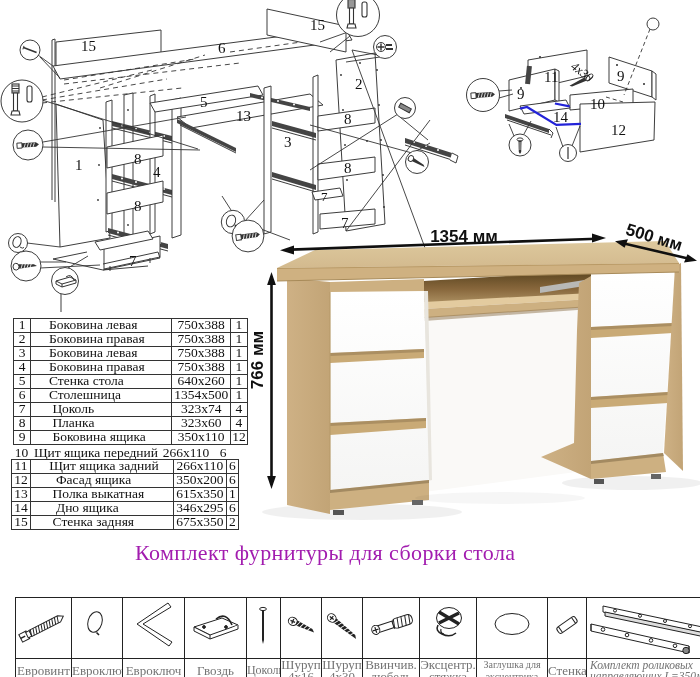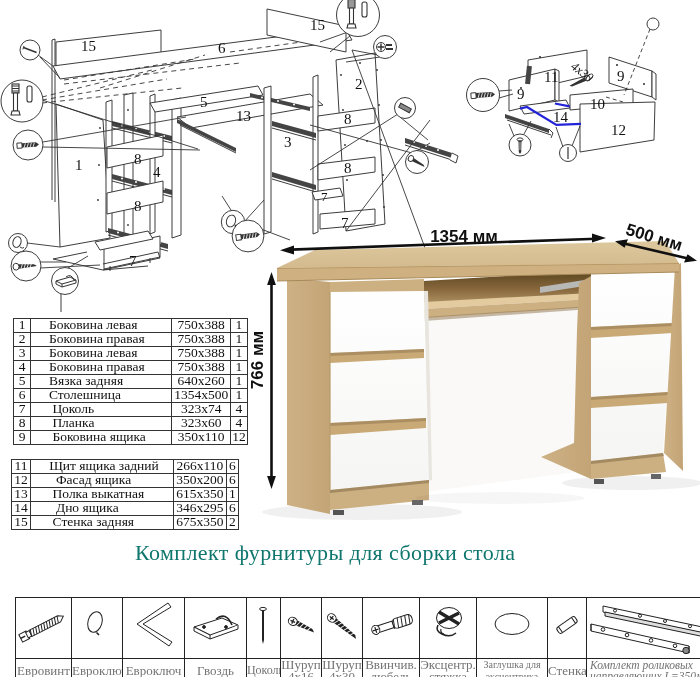--- a/index.html
+++ b/index.html
@@ -7,21 +7,21 @@
 #stage{position:absolute;left:0;top:0;width:700px;height:677px;}
 svg text{font-family:"Liberation Serif",serif;fill:#111;}
 .dim{font-family:"Liberation Sans",sans-serif;font-weight:bold;font-size:17px;fill:#101010;}
 table{border-collapse:collapse;}
 .ptab{position:absolute;font-size:13.5px;color:#111;}
 .ptab td{border:1.3px solid #333;padding:0;line-height:12.95px;height:12.95px;white-space:nowrap;}
 .ptab td.n{text-align:center;}
 .ptab td.nm{padding-left:18px;}
 .ptab td.sz{text-align:center;}
 #row10{position:absolute;left:13px;top:445px;width:228px;font-size:13.5px;color:#111;white-space:nowrap;}
-#htitle{position:absolute;left:135px;top:540px;font-size:22px;letter-spacing:0.4px;color:#0f766e;white-space:nowrap;}
+#htitle{position:absolute;left:135px;top:540px;font-size:22px;letter-spacing:0.4px;color:#a21caf;white-space:nowrap;}
 #hwtab{position:absolute;left:1px;top:597px;table-layout:fixed;width:697px;color:#737373;margin-left:14px;}
 #hwtab td{border:1.4px solid #222;text-align:center;vertical-align:middle;padding:0;overflow:hidden;}
 #hwtab .ico td{height:57px;}
 #hwtab .nm td{height:23px;font-size:13px;line-height:11.5px;white-space:nowrap;}
 #hwtab .nm td:last-child{font-size:11.5px;line-height:11px;font-style:italic;}
 #hwtab .qty td{height:19px;font-size:19px;}
 </style>
 </head>
 <body>
 <div id="stage">
@@ -549,21 +549,21 @@
           <td class="n">1</td>
         </tr>
 <tr>
           <td class="n">4</td>
           <td class="nm">Боковина правая</td>
           <td class="sz">750х388</td>
           <td class="n">1</td>
         </tr>
 <tr>
           <td class="n">5</td>
-          <td class="nm">Вязка задняя</td>
+          <td class="nm">Стенка стола</td>
           <td class="sz">640х260</td>
           <td class="n">1</td>
         </tr>
 <tr>
           <td class="n">6</td>
           <td class="nm">Столешница</td>
           <td class="sz">1354х500</td>
           <td class="n">1</td>
         </tr>
 <tr>
@@ -580,20 +580,21 @@
         </tr>
 <tr>
           <td class="n">9</td>
           <td class="nm">&nbsp;Боковина ящика</td>
           <td class="sz">350х110</td>
           <td class="n">12</td>
         </tr>
 </tbody>
     </table>
 
+<div id="row10"><span style="display:inline-block;width:17px;text-align:center">10</span><span style="display:inline-block;width:128px;padding-left:4px">Щит ящика передний</span><span style="display:inline-block;width:48px;text-align:center">266х110</span><span style="display:inline-block;width:26px;text-align:center">6</span></div>
 
 <table class="ptab" style="left:11px;top:459px;">
 <tbody>
         <tr>
           <td class="n" style="width:18.2px">11</td>
           <td class="nm" style="width:124px">Щит ящика задний</td>
           <td class="sz" style="width:51.6px">266х110</td>
           <td class="n" style="width:11px">6</td>
         </tr>
 <tr>

